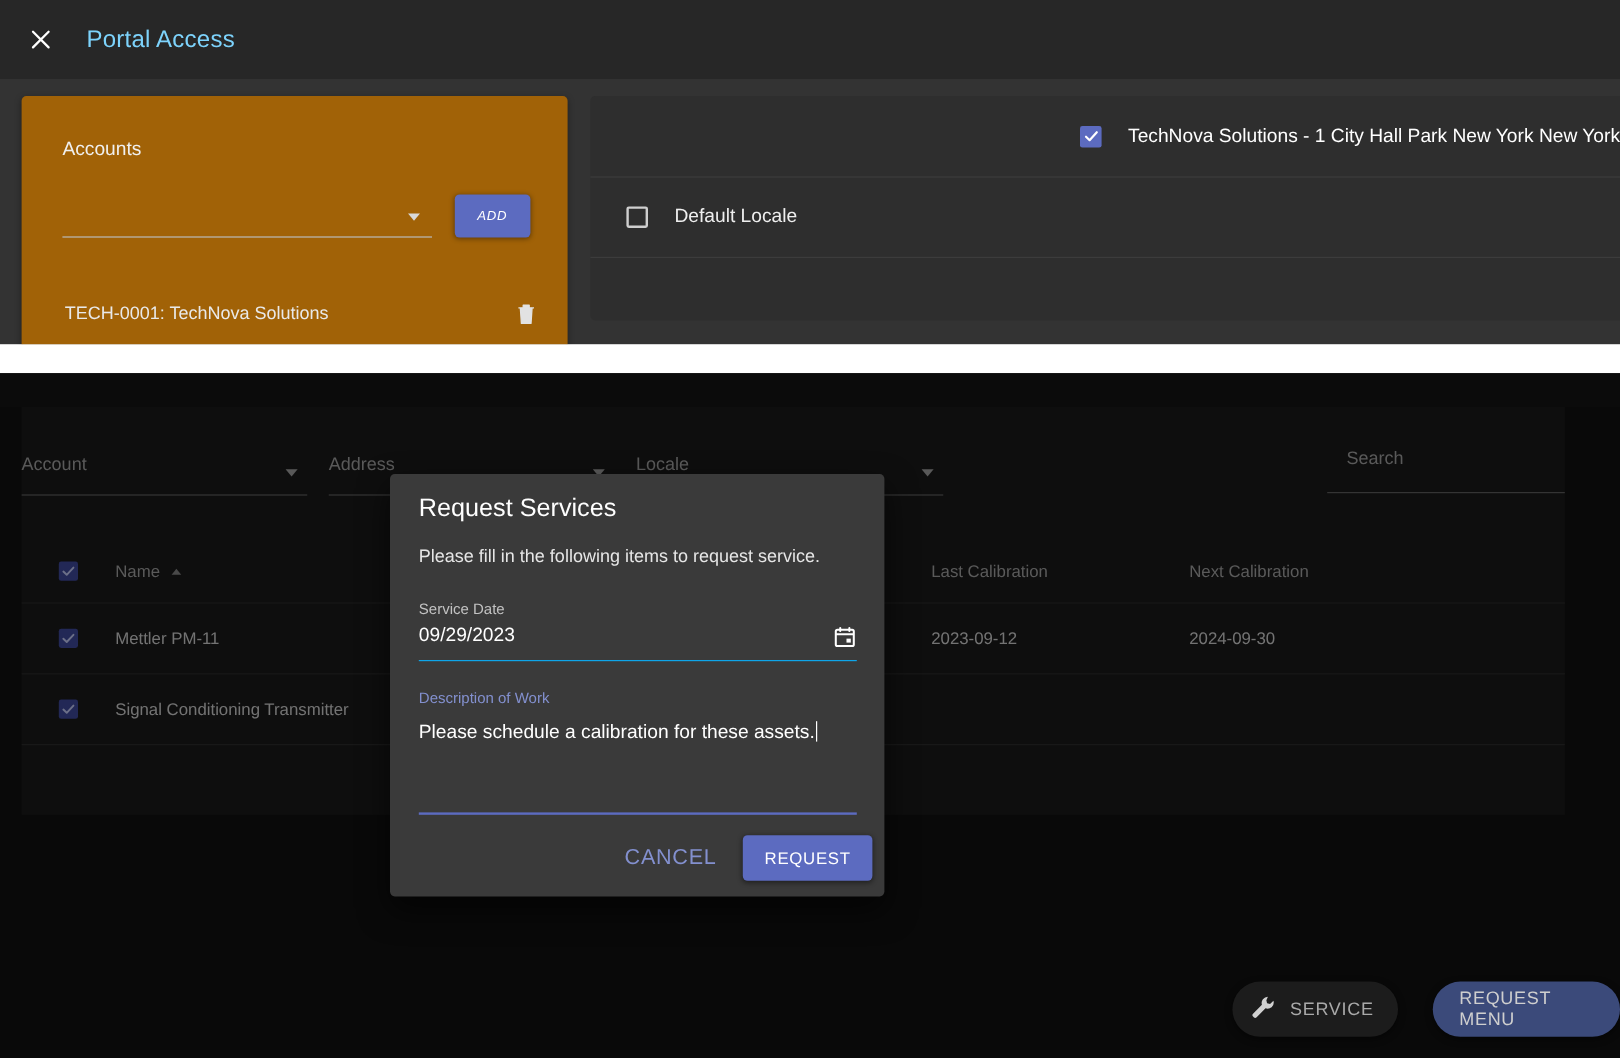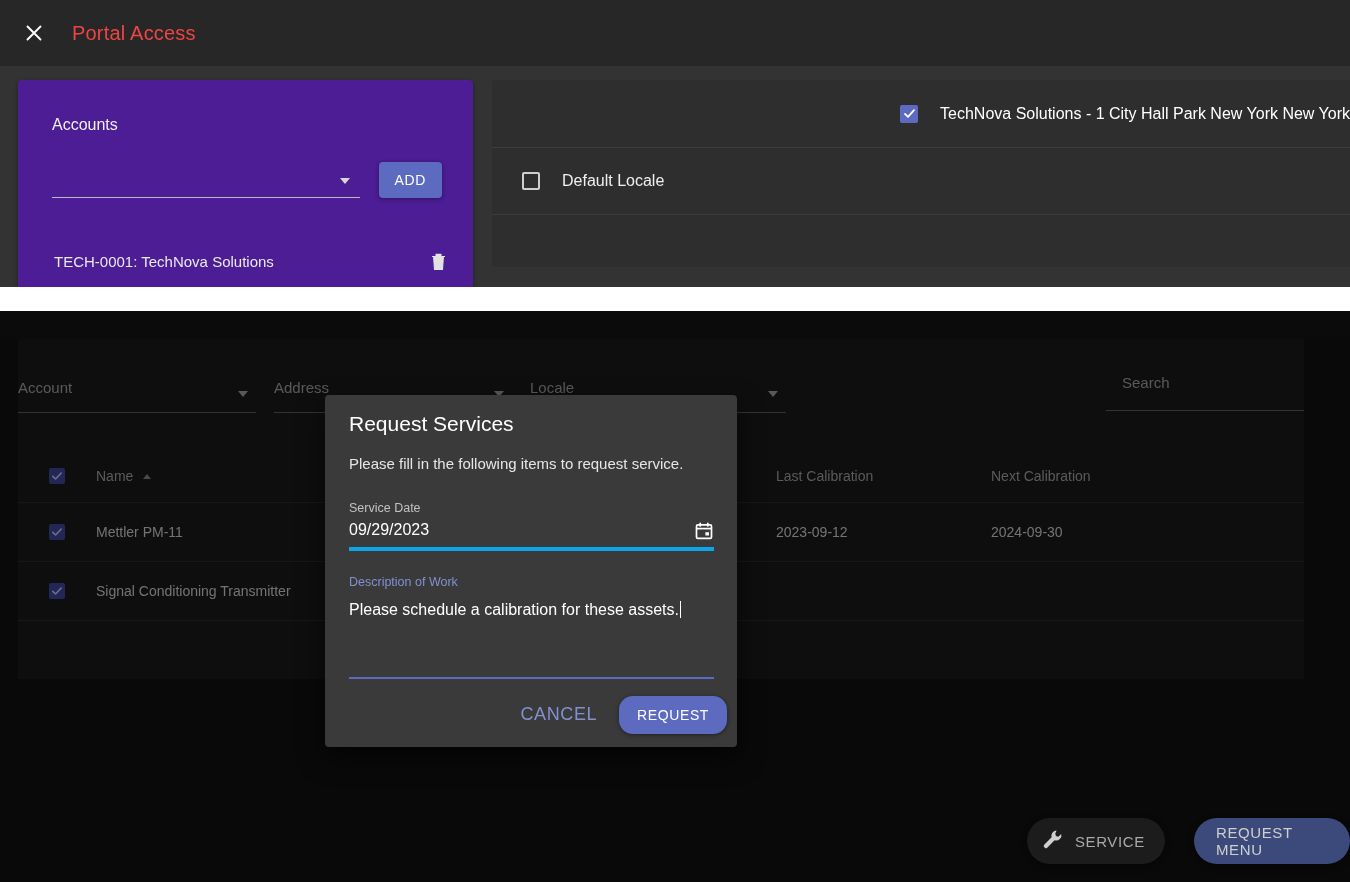--- a/index.html
+++ b/index.html
@@ -44,39 +44,39 @@
     width: 40px; height: 40px;
     display: flex; align-items: center; justify-content: center;
     cursor: pointer;
     color: #ffffff;
   }
   .close-btn svg { display: block; }
 
   .portal-title {
     margin-left: 18px;
     font-size: 20px;
-    color: #ef4444;
+    color: #7dd3fc;
     letter-spacing: .2px;
   }
 
   .portal-body {
     position: absolute;
     left: 0; top: 66px;
     width: 1350px;
     height: 221px;
     background: #333333;
   }
 
   
   .accounts-card {
     position: absolute;
     left: 18px; top: 14px;
     width: 455px;
     height: 240px;
-    background: #4c1d95;
+    background: #a16207;
     border-radius: 4px;
     box-shadow: 0 2px 5px rgba(0,0,0,.35);
   }
 
   .accounts-label {
     position: absolute;
     left: 34px; top: 36px;
     font-size: 16px;
     color: #f0f0f0;
   }
@@ -106,25 +106,26 @@
     border-top: 6px solid #d8d8d8;
   }
 
   .add-button {
     margin-left: 19px;
     width: 64px; height: 36px;
     background: #5c6bc0;
     color: #ffffff;
     border: none;
     border-radius: 4px;
-    font-size: 14px;
+    font-size: 11px;
     font-family: "Liberation Sans", sans-serif;
     letter-spacing: .6px;
     cursor: pointer;
     box-shadow: 0 1px 4px rgba(0,0,0,.4);
+    font-style: italic;
   }
 
   .account-item {
     position: absolute;
     left: 0; top: 152px;
     width: 455px;
     height: 60px;
     display: flex;
     align-items: center;
     border-bottom: 1px solid #3a3a3a;
@@ -407,21 +408,21 @@
   .fld-label {
     font-size: 12.5px;
     color: #c2c2c2;
     display: block;
     margin-bottom: 6px;
   }
   .fld-label.accent { color: #8390cf; }
   .date-line {
     position: relative;
     height: 30px;
-    border-bottom: 4px solid #0ea5e9;
+    border-bottom: 1px solid #0ea5e9;
     display: flex;
     align-items: flex-start;
     cursor: text;
   }
   .date-value {
     font-size: 16px;
     color: #ffffff;
   }
   .cal-icon {
     position: absolute;
@@ -477,21 +478,21 @@
   }
   .btn-request {
     margin-left: 8px;
     background: #5c6bc0;
     border: none;
     color: #ffffff;
     font-size: 14px;
     font-family: "Liberation Sans", sans-serif;
     letter-spacing: .6px;
     padding: 11px 18px;
-    border-radius: 14px;
+    border-radius: 4px;
     cursor: pointer;
     box-shadow: 0 1px 4px rgba(0,0,0,.45);
   }
 </style>
 </head>
 <body>
 
 <div id="root">
 
   <div class="portal-section">

